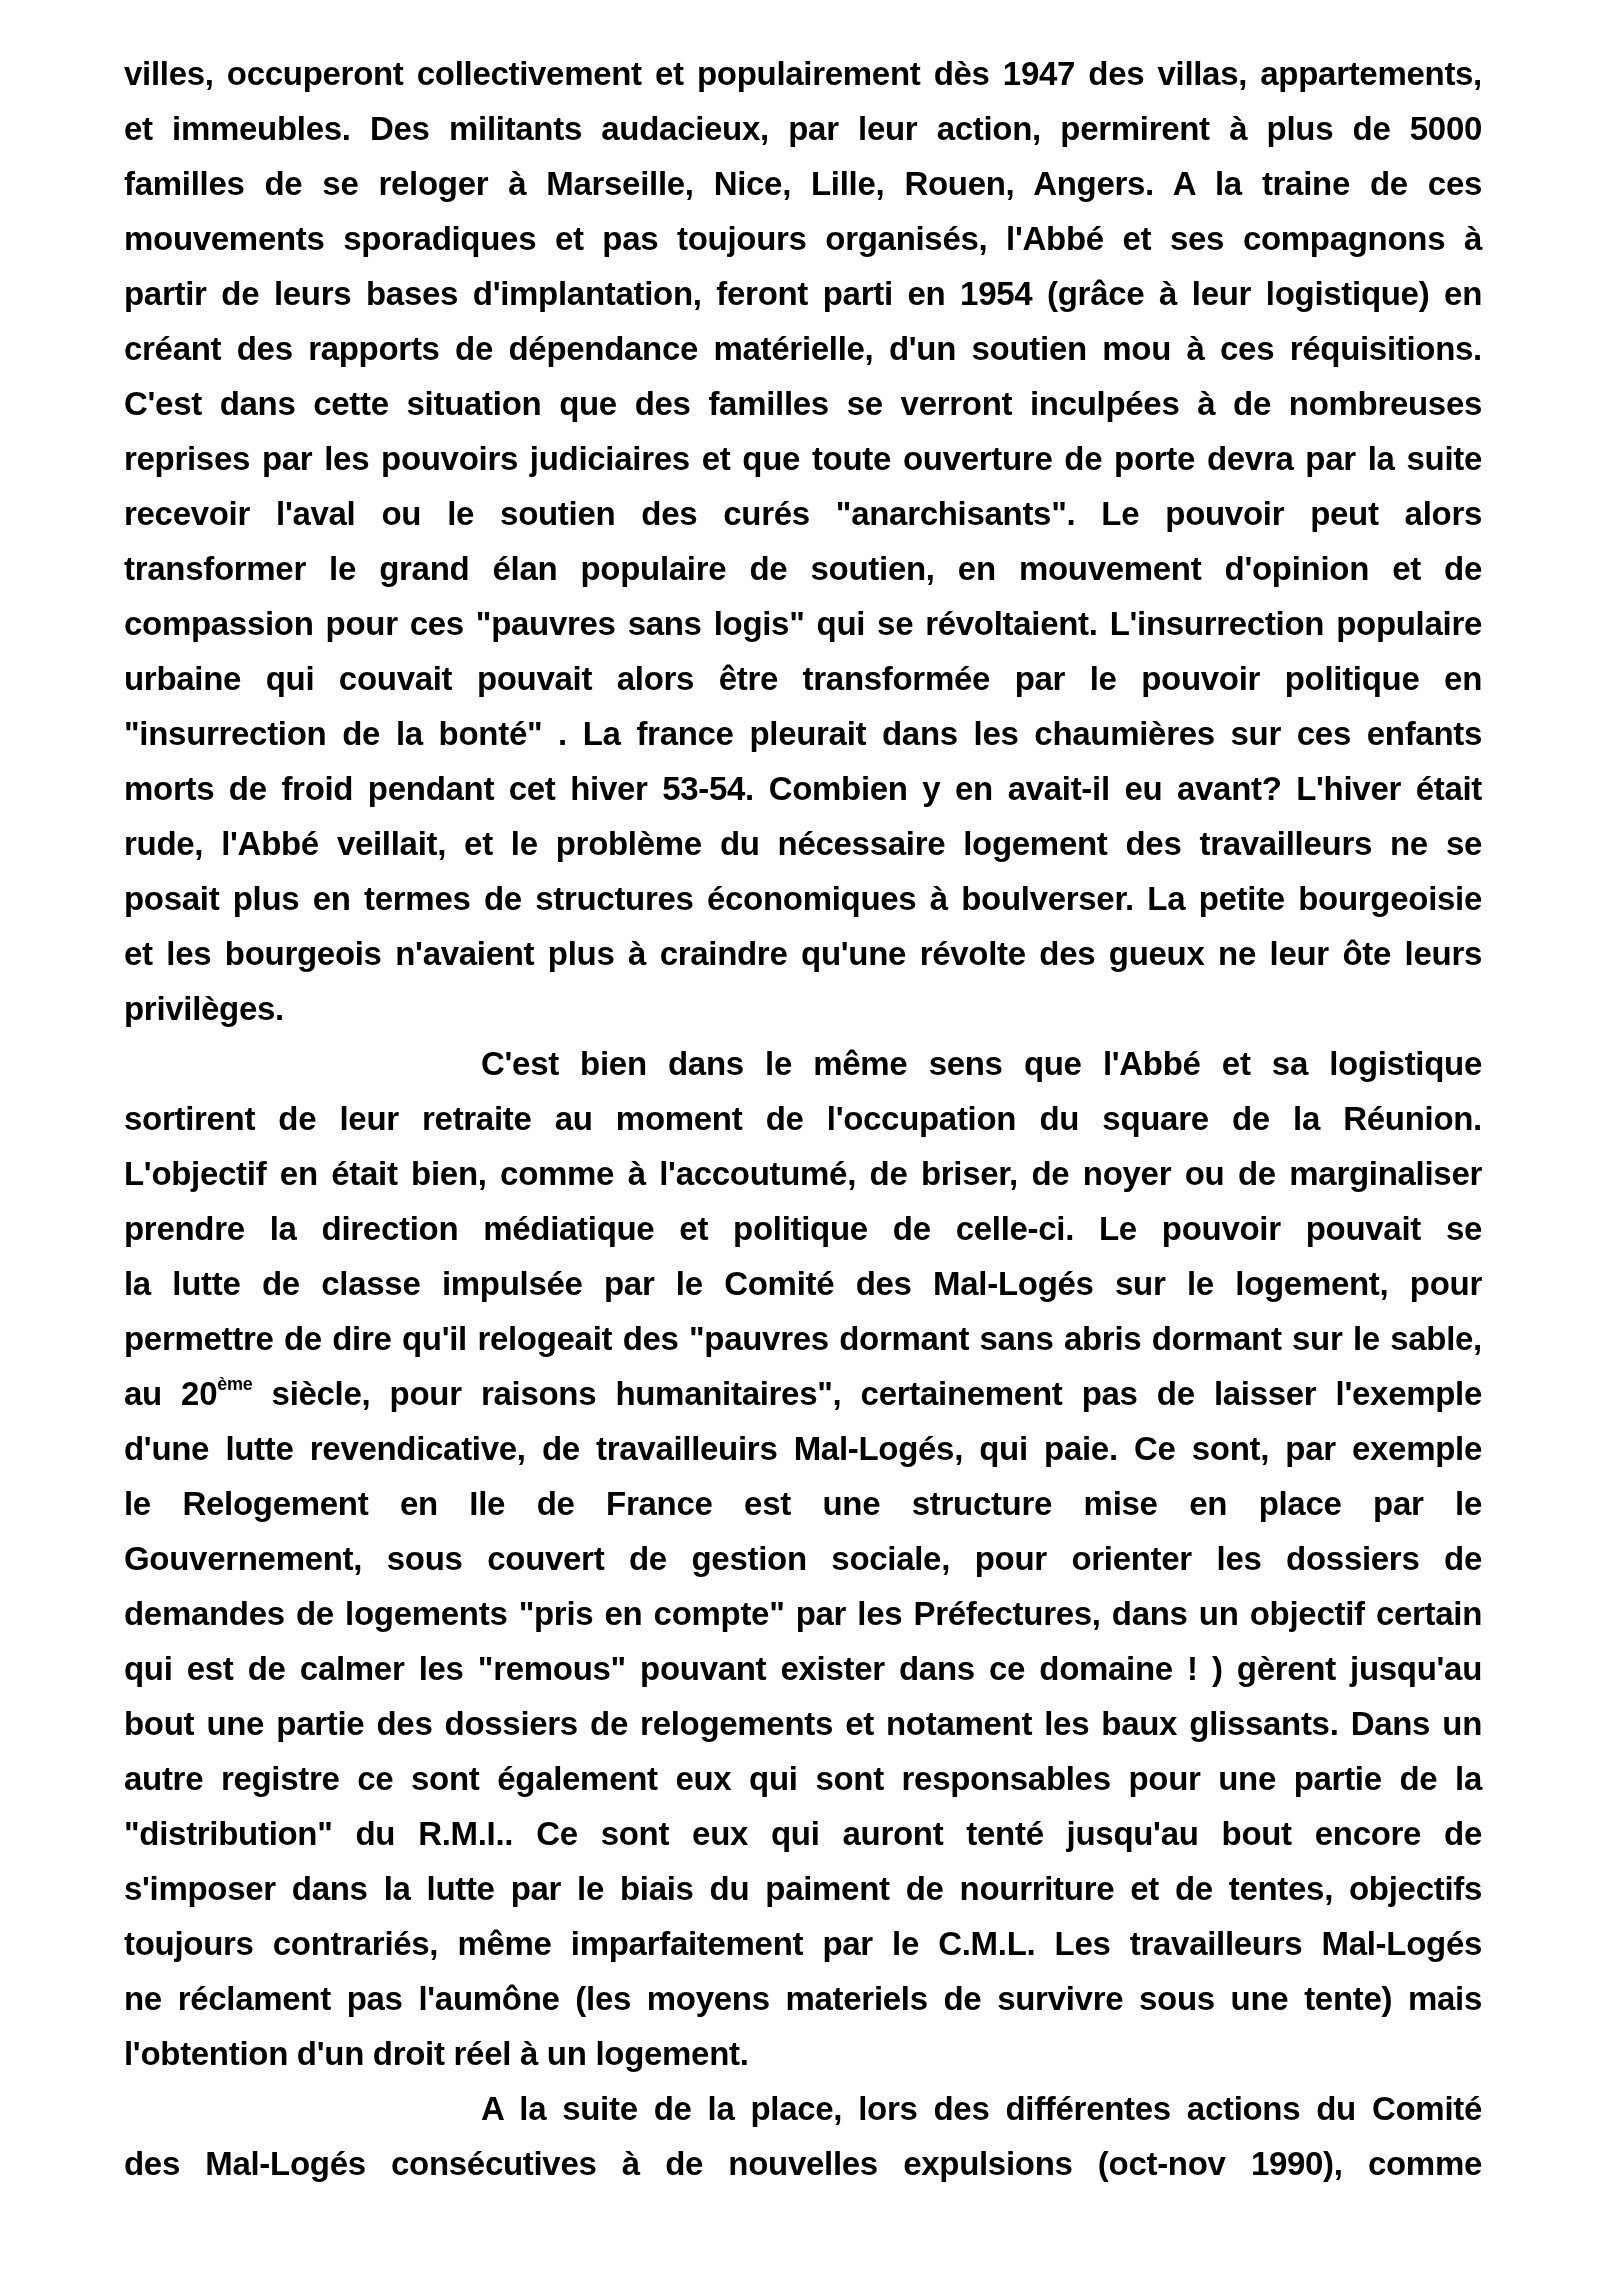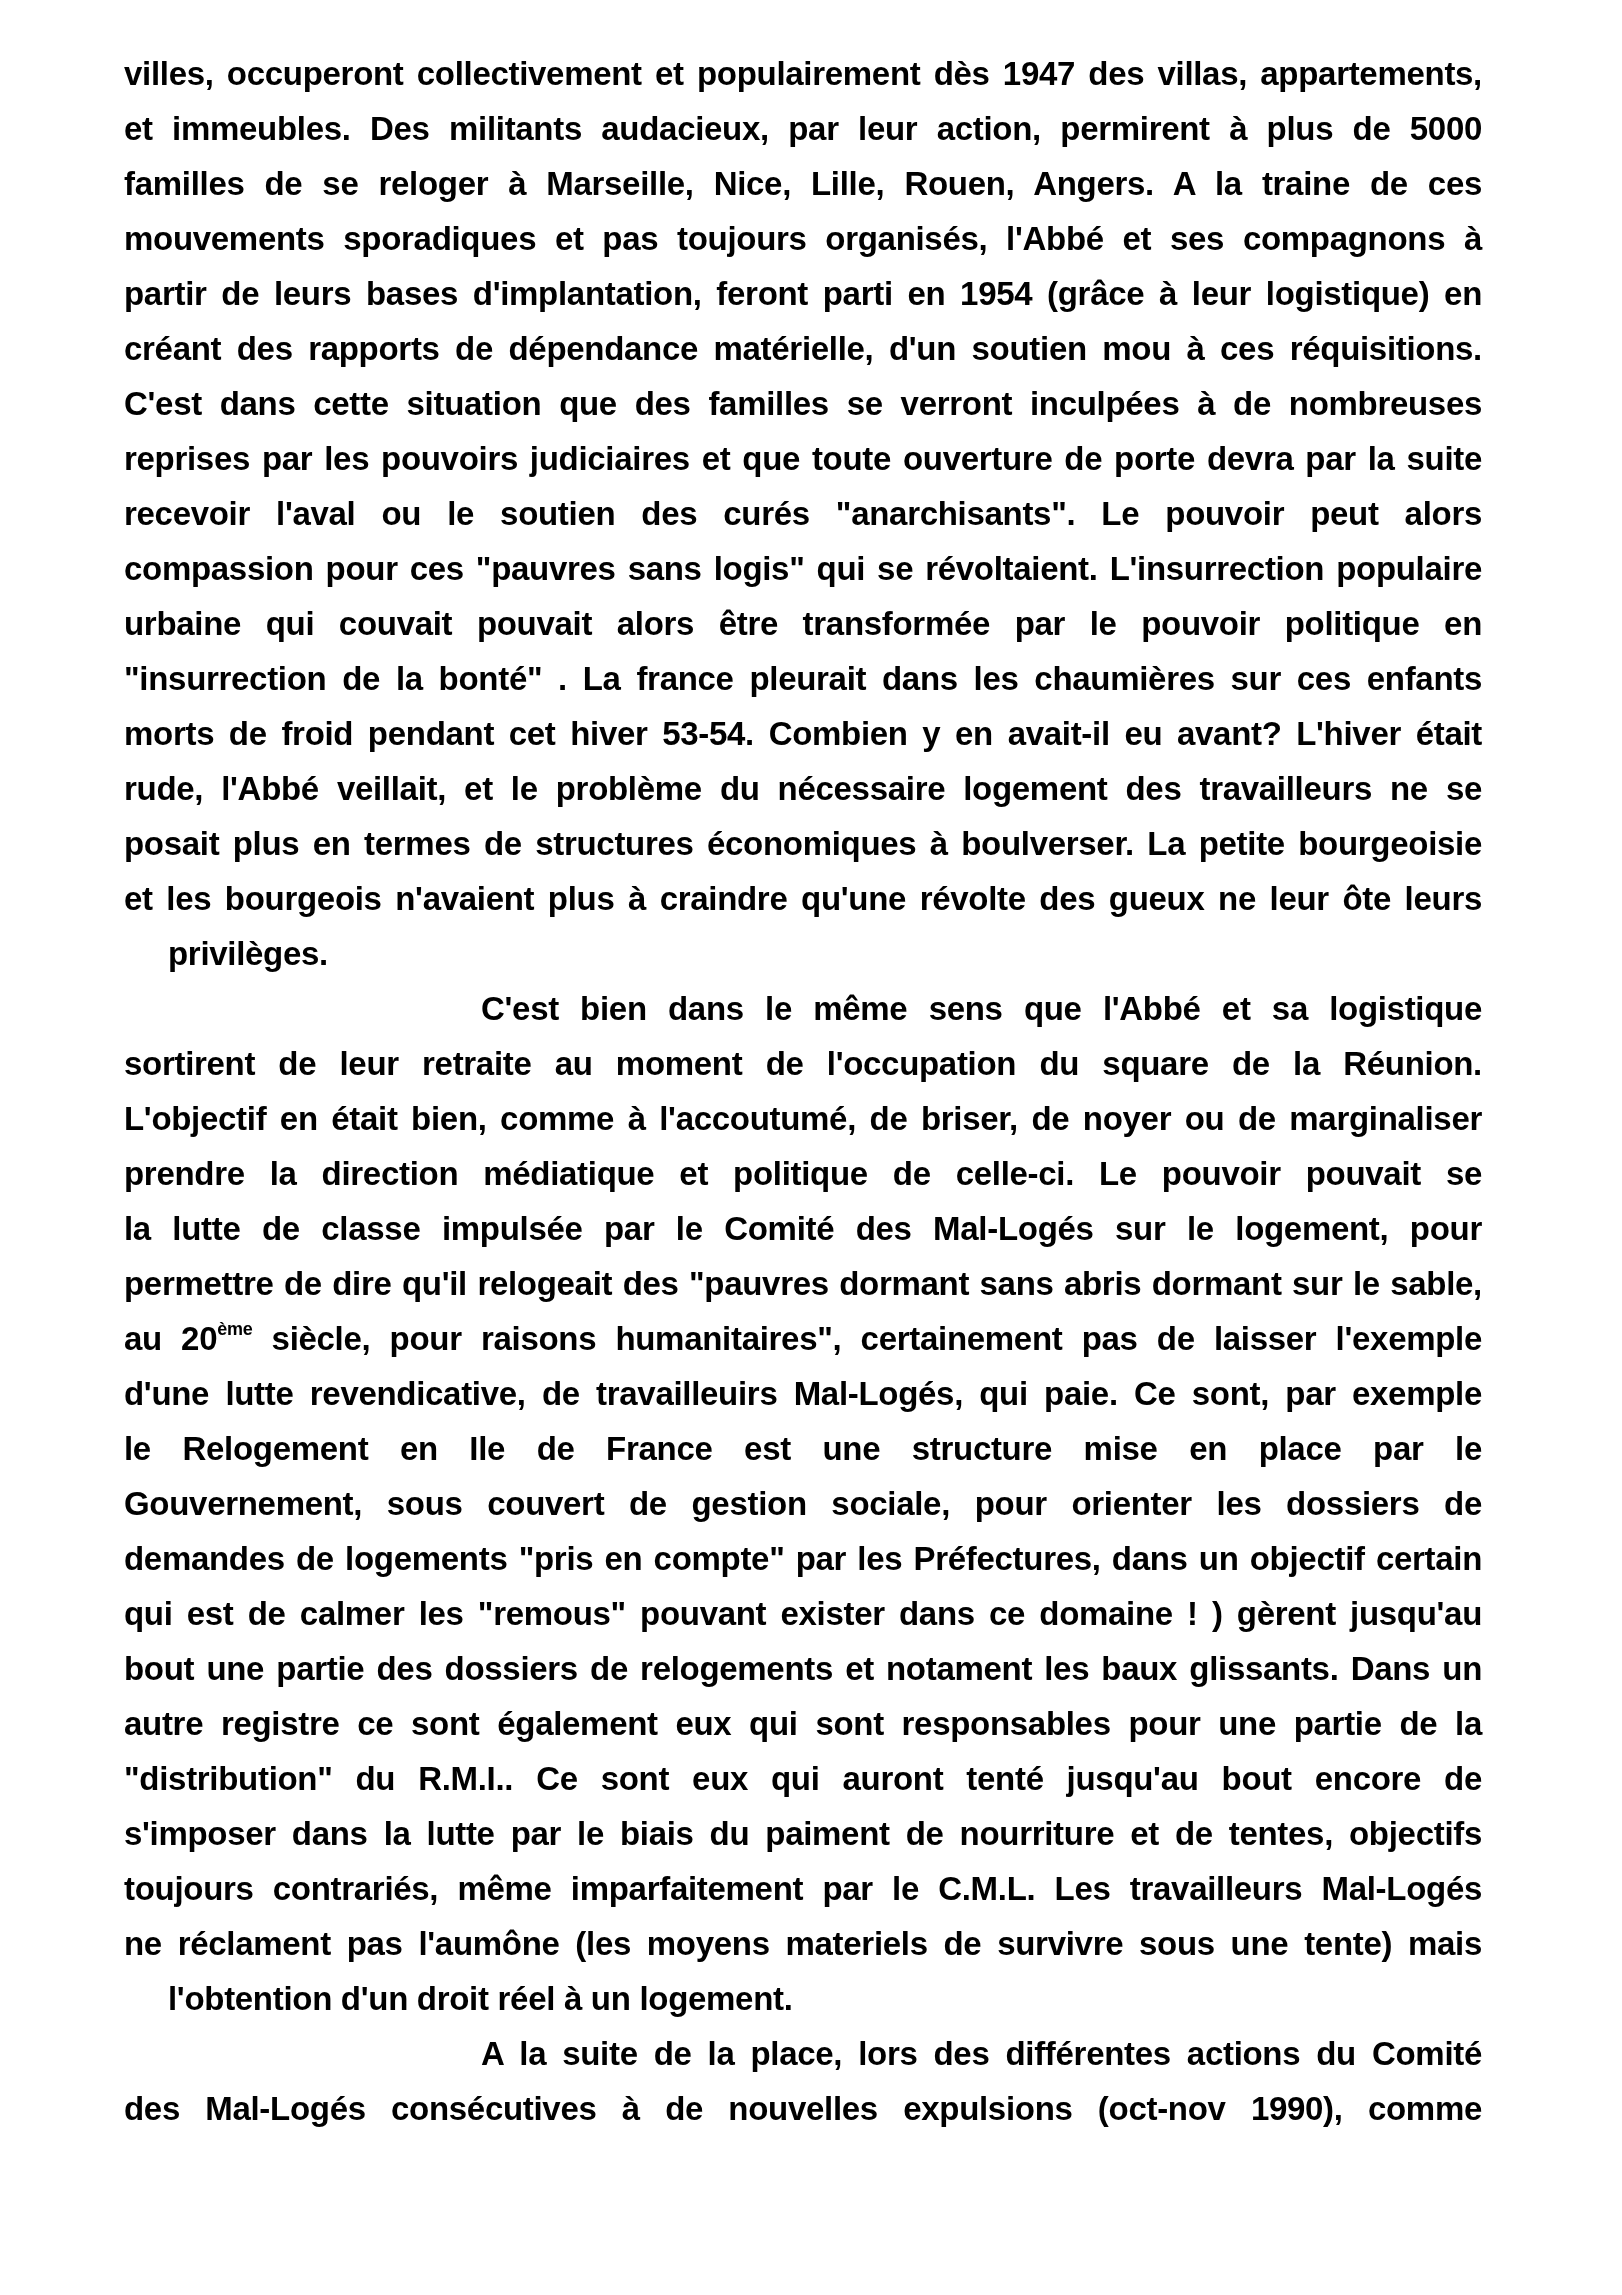--- a/index.html
+++ b/index.html
@@ -27,21 +27,20 @@
     }
     .line {
       display: block;
       height: 55px;
       white-space: nowrap;
       text-align: justify;
       text-align-last: justify;
     }
     .line.last {
       text-align-last: left;
-      margin-left: 44px;
     }
     .line.indent {
       padding-left: 357px;
     }
     sup {
       font-size: 18px;
       line-height: 0;
       position: relative;
       top: -2.6px;
     }
@@ -54,20 +53,21 @@
       <div>
         <span class="line">villes, occuperont collectivement et populairement dès 1947 des villas, appartements,</span>
         <span class="line">et immeubles. Des militants audacieux, par leur action, permirent à plus de 5000</span>
         <span class="line">familles de se reloger à Marseille, Nice, Lille, Rouen, Angers. A la traine de ces</span>
         <span class="line">mouvements sporadiques et pas toujours organisés, l'Abbé et ses compagnons à</span>
         <span class="line">partir de leurs bases d'implantation, feront parti en 1954 (grâce à leur logistique) en</span>
         <span class="line">créant des rapports de dépendance matérielle, d'un soutien mou à ces réquisitions.</span>
         <span class="line">C'est dans cette situation que des familles se verront inculpées à de nombreuses</span>
         <span class="line">reprises par les pouvoirs judiciaires et que toute ouverture de porte devra par la suite</span>
         <span class="line">recevoir l'aval ou le soutien des curés "anarchisants". Le pouvoir peut alors</span>
+        <span class="line">transformer le grand élan populaire de soutien, en mouvement d'opinion et de</span>
         <span class="line">compassion pour ces "pauvres sans logis" qui se révoltaient. L'insurrection populaire</span>
         <span class="line">urbaine qui couvait pouvait alors être transformée par le pouvoir politique en</span>
         <span class="line">"insurrection de la bonté" . La france pleurait dans les chaumières sur ces enfants</span>
         <span class="line">morts de froid pendant cet hiver 53-54. Combien y en avait-il eu avant? L'hiver était</span>
         <span class="line">rude, l'Abbé veillait, et le problème du nécessaire logement des travailleurs ne se</span>
         <span class="line">posait plus en termes de structures économiques à boulverser. La petite bourgeoisie</span>
         <span class="line">et les bourgeois n'avaient plus  à craindre qu'une révolte des gueux ne leur ôte leurs</span>
         <span class="line last">privilèges.</span>
       </div>
       <div>

